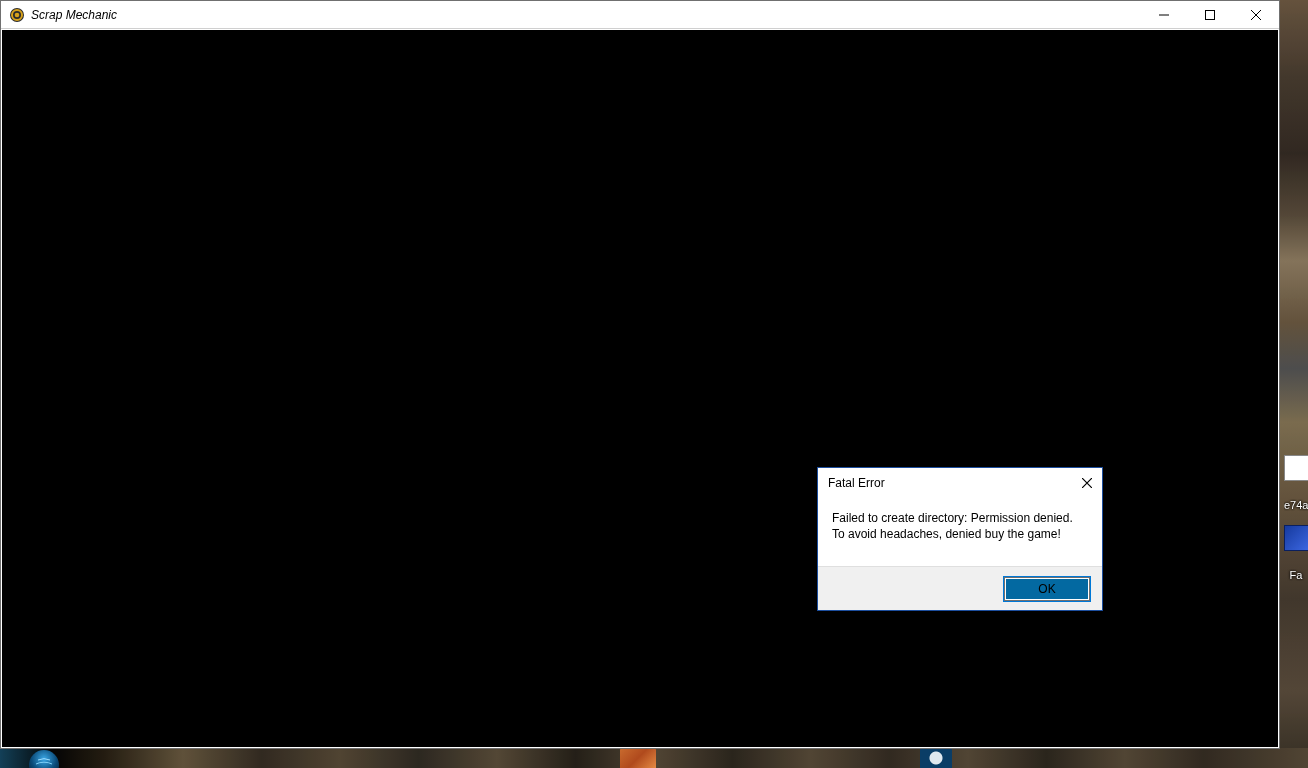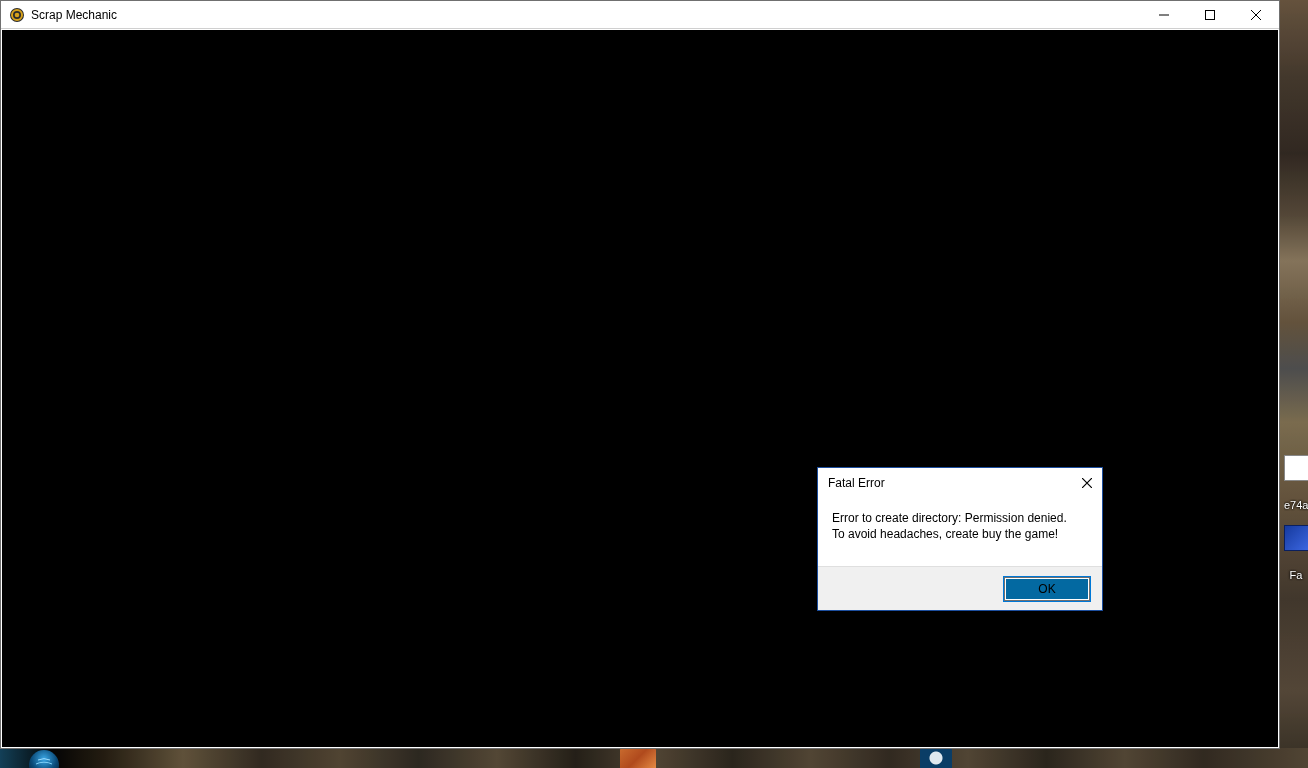--- a/index.html
+++ b/index.html
@@ -26,21 +26,21 @@
 
   
   .ghost-ico{position:absolute;right:0;width:24px;text-align:center;color:#fff;
     font-size:11px;text-shadow:0 0 3px #000,0 0 2px #000;pointer-events:none;}
   .ghost-box{height:26px;background:#fff;border:1px solid #888;border-right:none;}
   .ghost-box.blue{background:linear-gradient(135deg,#163a9e,#3b66e0);border-color:#0a1f5e;}
   .ghost-lbl{margin-top:18px;white-space:nowrap;overflow:hidden;}
 
   
   .app-window{position:absolute;left:0;top:0;width:1280px;height:749px;
-    background:#fff;border:1px solid #707070;}
+    background:#fff;border:1px solid #707070;font-style:italic;}
   .titlebar{height:28px;background:#fff;display:flex;align-items:center;
     color:#000;border-bottom:1px solid #d0d0d0;user-select:none;}
   .titlebar .app-icon{width:16px;height:16px;margin:0 6px 0 8px;flex:none;}
   .titlebar .title{flex:none;font-size:12px;}
   .titlebar .spacer{flex:1;}
   .winbtn{width:46px;height:28px;display:flex;align-items:center;justify-content:center;
     color:#000;}
   .winbtn svg{pointer-events:none;}
   .client{position:absolute;left:1px;right:1px;top:29px;bottom:1px;background:#000;}
 
@@ -126,19 +126,19 @@
 <div class="dialog">
   <div class="dlg-titlebar">
     <span class="dlg-title">Fatal Error</span>
     <div class="dlg-close">
       <svg width="10" height="10" viewBox="0 0 10 10">
           <path d="M0 0 L10 10 M10 0 L0 10" stroke="currentColor" stroke-width="1.2"></path>
         </svg>
     </div>
   </div>
   <div class="dlg-body">
-    <div class="line">Error to create directory: Permission denied.</div>
-    <div class="line">To avoid headaches, create buy the game!</div>
+    <div class="line">Failed to create directory: Permission denied.</div>
+    <div class="line">To avoid headaches, denied buy the game!</div>
   </div>
   <div class="dlg-btnbar">
     <div class="dlg-btn">OK</div>
   </div>
 </div>
 
 </body></html>

